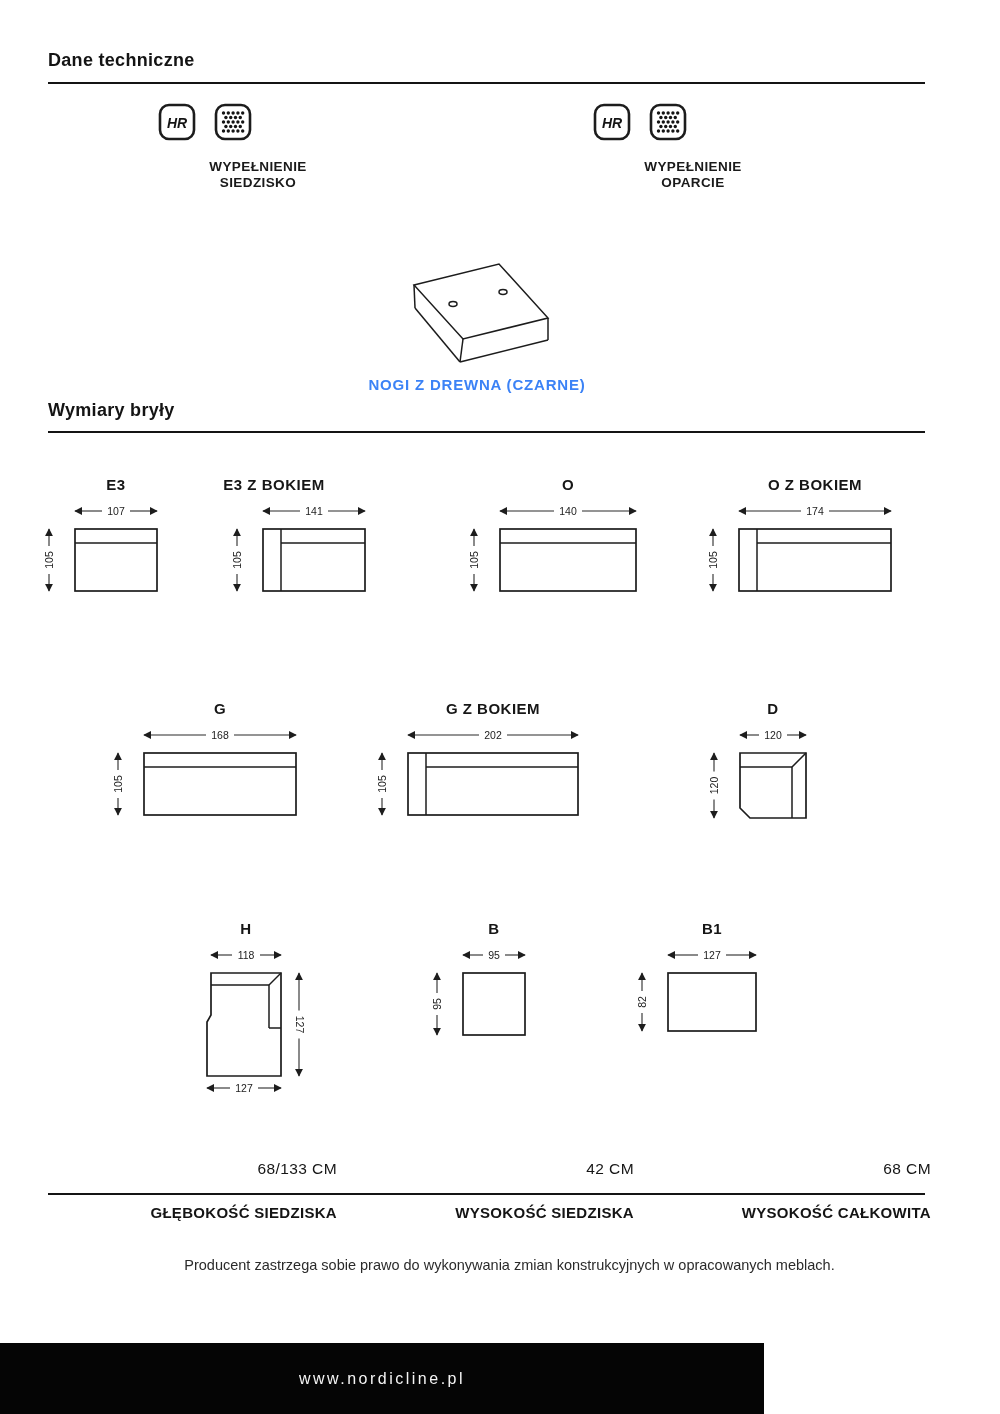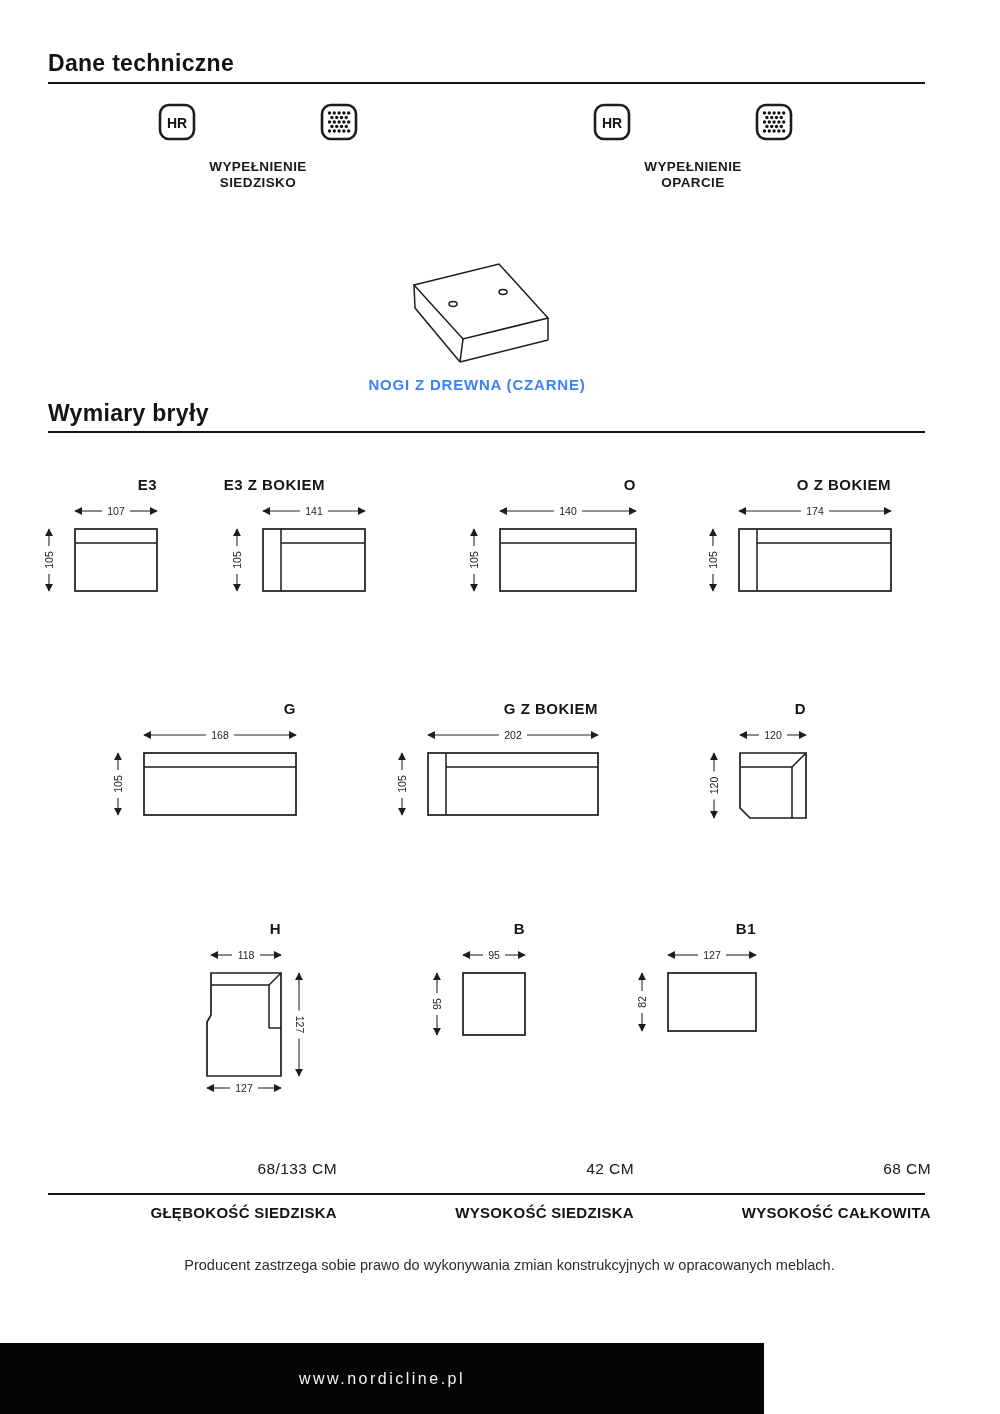--- a/index.html
+++ b/index.html
@@ -1,35 +1,35 @@
 <!DOCTYPE html>
 <html><head>
 <meta charset="utf-8">
 <style>
   * { margin:0; padding:0; box-sizing:border-box; }
   html,body { background:#ffffff; }
   body { font-family:"Liberation Sans", sans-serif; color:#121212; }
   .page { position:relative; width:1000px; height:1414px; background:#ffffff; overflow:hidden; margin:0 auto; }
 
-  .sec-heading { position:absolute; left:48px; font-size:23px; font-weight:bold; letter-spacing:.3px; color:#141414; }
+  .sec-heading { position:absolute; left:48px; font-size:18px; font-weight:bold; letter-spacing:.3px; color:#141414; }
   .rule { position:absolute; left:48px; width:877px; height:0; border-top:2px solid #141414; }
 
   
   .fill-group { position:absolute; width:200px; text-align:center; }
-  .fill-icons { display:flex; justify-content:space-between; gap:18px; }
+  .fill-icons { display:flex; justify-content:flex-start; gap:18px;font-style:italic; }
   .fill-label { margin-top:18px; font-size:13.5px; font-weight:bold; letter-spacing:.4px; line-height:1.18; color:#1a1a1a; }
 
   
   .legs-wrap { position:absolute; left:396px; top:256px; }
   .legs-caption { position:absolute; left:277px; top:376px; width:400px; text-align:center;
                   font-size:15px; font-weight:bold; letter-spacing:.8px; color:#3b82f6; }
 
   
   .module { position:absolute; }
-  .module-title { font-size:15px; font-weight:bold; letter-spacing:.5px; text-align:right; color:#161616; margin-bottom:8px; }
+  .module-title { font-size:15px; font-weight:bold; letter-spacing:.5px; text-align:center; color:#161616; margin-bottom:8px; }
   svg text.dim { font-family:"Liberation Sans", sans-serif; font-size:10.5px; fill:#222; }
   svg .shape { fill:none; stroke:#1c1c1c; stroke-width:1.7; stroke-linejoin:miter; }
   svg .inner { fill:none; stroke:#1c1c1c; stroke-width:1.5; }
   svg .dimline { stroke:#2a2a2a; stroke-width:1.1; }
 
   
   .sum-col { position:absolute; width:300px; text-align:right; }
   .sum-value { font-size:15.5px; letter-spacing:.4px; color:#161616; }
   .sum-label { font-size:15px; font-weight:bold; letter-spacing:.3px; color:#141414; }
 
@@ -224,21 +224,21 @@
       <line class="dimline" x1="130" y1="10" x2="192" y2="10" marker-end="url(#arr)"></line>
       <text class="dim" x="116" y="13.5" text-anchor="middle">168</text>
       <line class="dimline" x1="14" y1="45" x2="14" y2="28" marker-end="url(#arr)"></line>
       <line class="dimline" x1="14" y1="73" x2="14" y2="90" marker-end="url(#arr)"></line>
       <text class="dim" x="14" y="62.5" text-anchor="middle" transform="rotate(-90 14 59)">105</text>
       <rect class="shape" x="40" y="28" width="152" height="62"></rect>
       <line class="inner" x1="40" y1="42" x2="192" y2="42"></line>
     </svg>
   </div>
 
-  <div class="module" style="left:388px; top:700px">
+  <div class="module" style="left:368px; top:700px">
     <div class="module-title" style="margin-left:40px;width:170px">G Z BOKIEM</div>
     <svg width="216" height="96" viewBox="0 0 216 96">
       <line class="dimline" x1="111" y1="10" x2="40" y2="10" marker-end="url(#arr)"></line>
       <line class="dimline" x1="139" y1="10" x2="210" y2="10" marker-end="url(#arr)"></line>
       <text class="dim" x="125" y="13.5" text-anchor="middle">202</text>
       <line class="dimline" x1="14" y1="45" x2="14" y2="28" marker-end="url(#arr)"></line>
       <line class="dimline" x1="14" y1="73" x2="14" y2="90" marker-end="url(#arr)"></line>
       <text class="dim" x="14" y="62.5" text-anchor="middle" transform="rotate(-90 14 59)">105</text>
       <rect class="shape" x="40" y="28" width="170" height="62"></rect>
       <line class="inner" x1="58" y1="28" x2="58" y2="90"></line>

